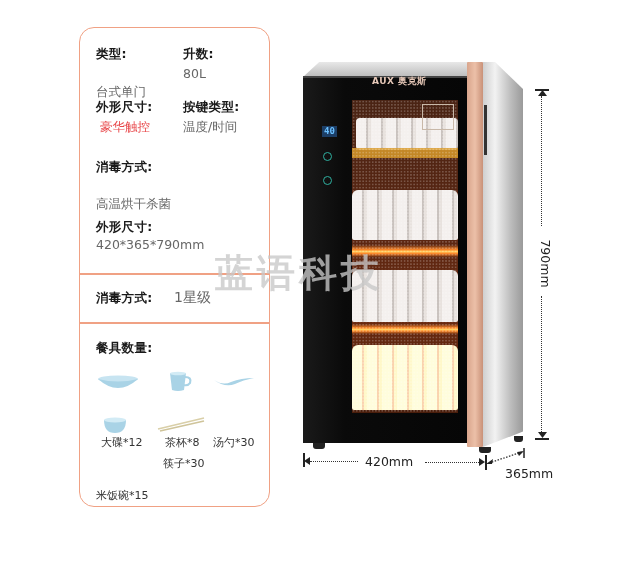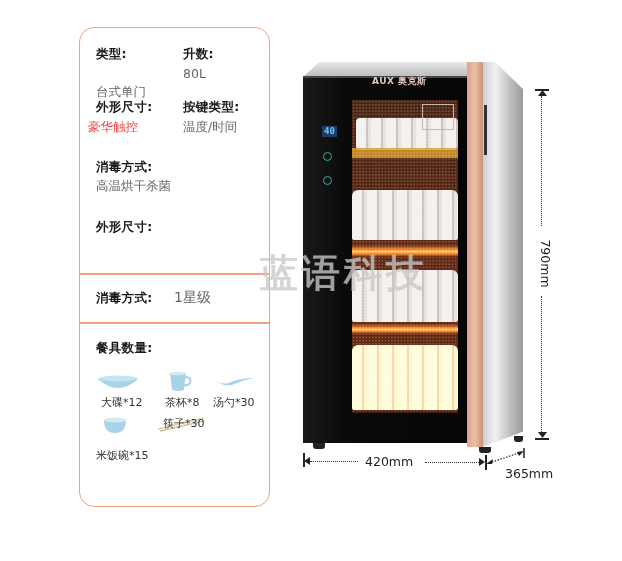--- a/index.html
+++ b/index.html
@@ -9,21 +9,21 @@
   .spec-card {
     position: absolute; left: 79px; top: 27px; width: 191px; height: 480px;
     border: 1.5px solid #f0a184; border-radius: 15px; background: #fff;
   }
   .abs { position: absolute; white-space: nowrap; }
   .lbl { font-size: 12.5px; font-weight: bold; color: #1a1a1a; letter-spacing: 0.3px; }
   .val { font-size: 12.5px; color: #666; }
   .val.red { color: #e8474a; }
   .divider { position: absolute; left: 0; width: 100%; height: 1.5px; background: #f0a184; }
 
-  .ware-lbl { font-size: 11px; color: #333; }
+  .ware-lbl { font-size: 11px; color: #333; margin-top: 40px; }
   .plate { position: absolute; }
 
   
   .cab-side {
     position: absolute; left: 483px; top: 62px; width: 40px; height: 385px;
     background: linear-gradient(90deg, #cfcfcf 0%, #f2f2f2 30%, #bcbcbc 70%, #9a9a9a 100%);
     clip-path: polygon(0 0, 30% 0, 100% 7%, 100% 96%, 0 100%);
   }
   .cab-trim {
     position: absolute; left: 467px; top: 62px; width: 16px; height: 385px;
@@ -56,46 +56,47 @@
     border-radius: 6px 6px 2px 2px;
   }
   .heat { background: linear-gradient(180deg, transparent, #ff8a2a 40%, #ffd060 55%, #ff8a2a 70%, transparent); }
   .rack-y { background: #d89a2a; }
   .logo { position: absolute; left: 372px; top: 75px; font-size: 9px; color: #e6c8b8; font-weight: bold; letter-spacing: 0.5px; }
   .display { position: absolute; left: 322px; top: 126px; width: 15px; height: 11px; background: #1c3e66; color: #6ac0ff; font: bold 9px "DejaVu Sans Mono", monospace; text-align: center; line-height: 11px; }
   .btn-ring { position: absolute; width: 9px; height: 9px; border: 1.5px solid #2fb0a0; border-radius: 50%; }
   .foot { position: absolute; width: 12px; height: 6px; background: #222; border-radius: 0 0 3px 3px; }
   .sticker { position: absolute; left: 422px; top: 104px; width: 32px; height: 26px; border: 0.8px solid #c8b8a8; }
 
-  .watermark { position: absolute; left: 215px; top: 248px; font-size: 38px; font-weight: bold; color: rgba(200,200,200,0.78); letter-spacing: 4px; margin-left: 45px; }
+  .watermark { position: absolute; left: 215px; top: 248px; font-size: 38px; font-weight: bold; color: rgba(200,200,200,0.78); letter-spacing: 4px; }
 
   .dim-line-h { position: absolute; border-top: 1.5px dotted #333; }
   .dim-line-v { position: absolute; border-left: 1.5px dotted #333; }
   .dim-txt { font-size: 12.5px; color: #222; }
   .tick-v { position: absolute; width: 1.5px; background: #222; }
   .tick-h { position: absolute; height: 1.5px; background: #222; }
 </style>
 </head>
 <body>
 
 <div class="spec-card">
   <span class="abs lbl" style="left:16px;top:18px">类型:</span>
   <span class="abs val" style="left:16px;top:56px">台式单门</span>
   <span class="abs lbl" style="left:103px;top:18px">升数:</span>
   <span class="abs val" style="left:103px;top:38px">80L</span>
 
   <span class="abs lbl" style="left:16px;top:71px">外形尺寸:</span>
-  <span class="abs val red" style="left:8px;top:91px">豪华触控</span>
+  <span class="abs val red" style="left:20px;top:91px">豪华触控</span>
   <span class="abs lbl" style="left:103px;top:71px">按键类型:</span>
   <span class="abs val" style="left:103px;top:91px">温度/时间</span>
 
   <span class="abs lbl" style="left:16px;top:131px">消毒方式:</span>
-  <span class="abs val" style="left:16px;top:150px">高温烘干杀菌</span>
+  <span class="abs val" style="left:16px;top:168px">高温烘干杀菌</span>
 
   <span class="abs lbl" style="left:16px;top:191px">外形尺寸:</span>
+  <span class="abs val" style="left:16px;top:209px">420*365*790mm</span>
 
   <div class="divider" style="top:245px"></div>
   <span class="abs lbl" style="left:16px;top:262px">消毒方式:</span>
   <span class="abs val" style="left:94px;top:261px;font-size:14px">1星级</span>
   <div class="divider" style="top:294px"></div>
 
   <span class="abs lbl" style="left:16px;top:312px">餐具数量:</span>
 
   <svg class="plate" style="left:17px;top:347px" width="42" height="16">
     <ellipse cx="21" cy="4" rx="20" ry="3.5" fill="#c7e4f1"></ellipse>

